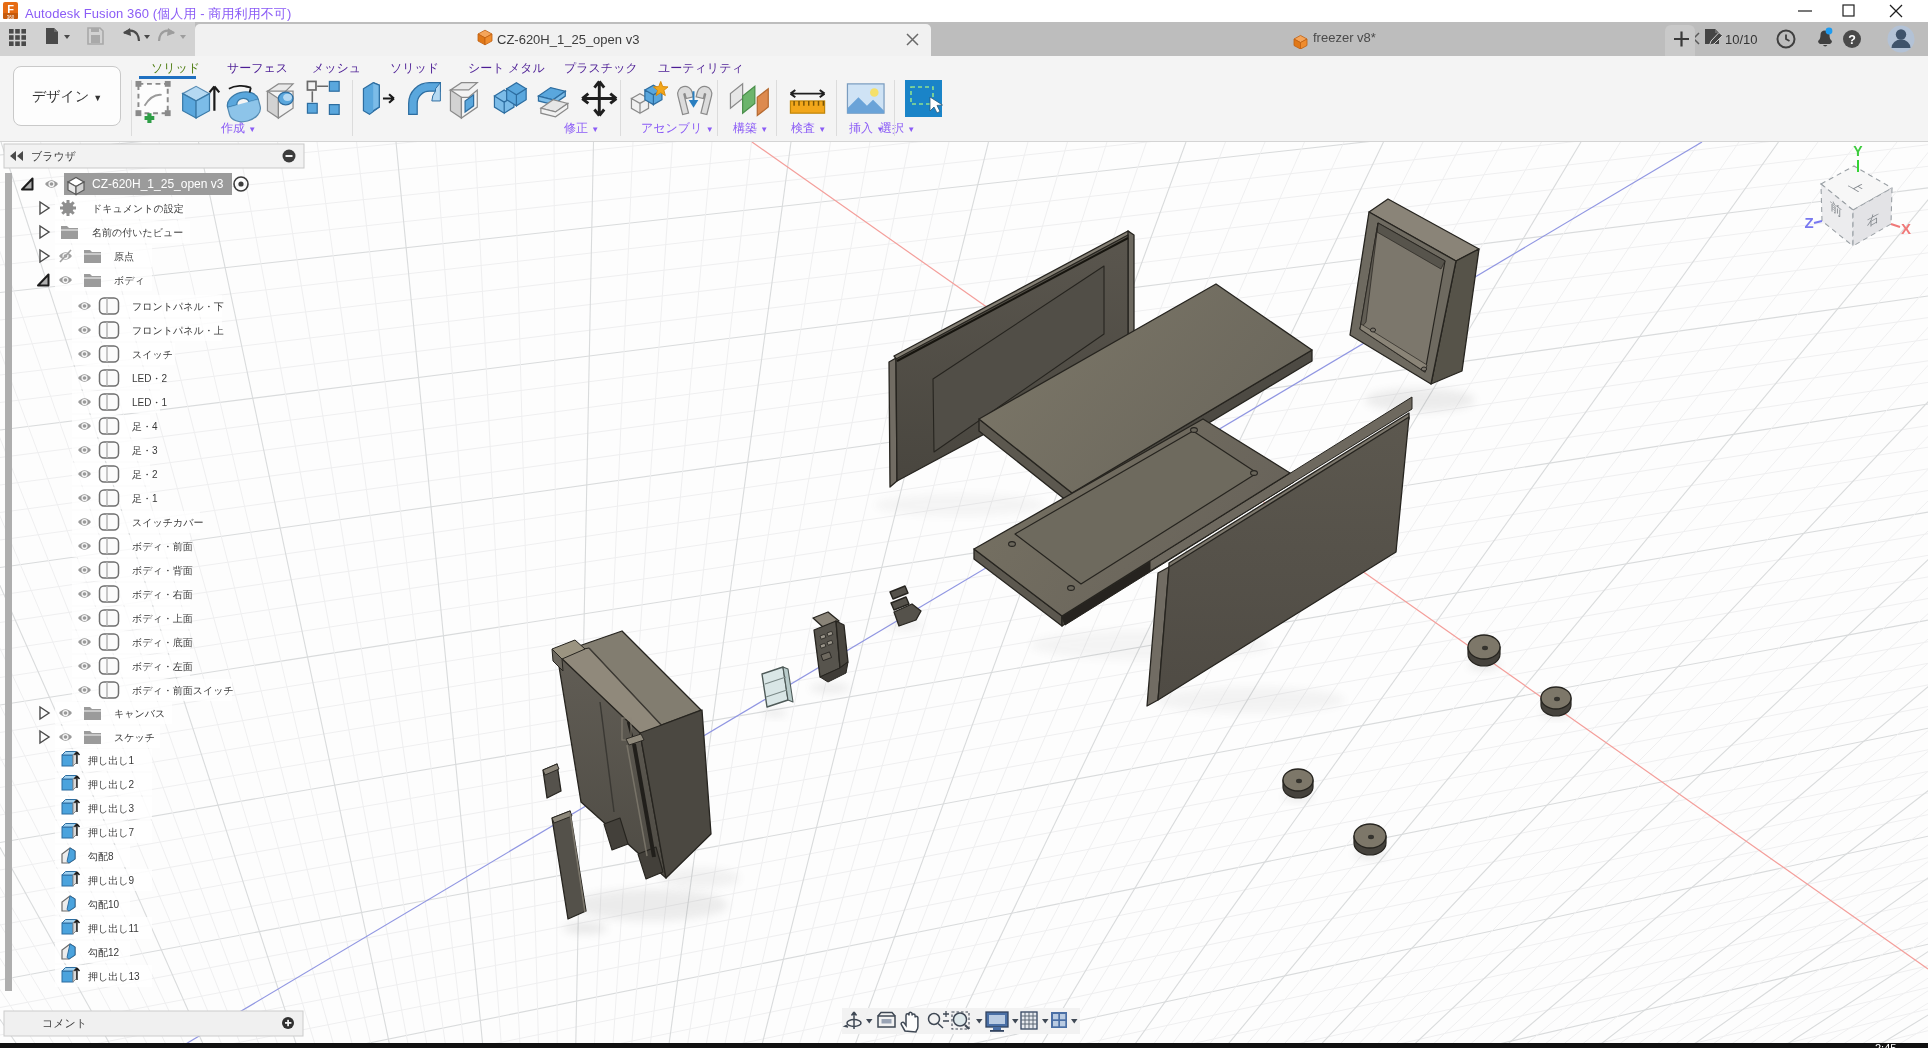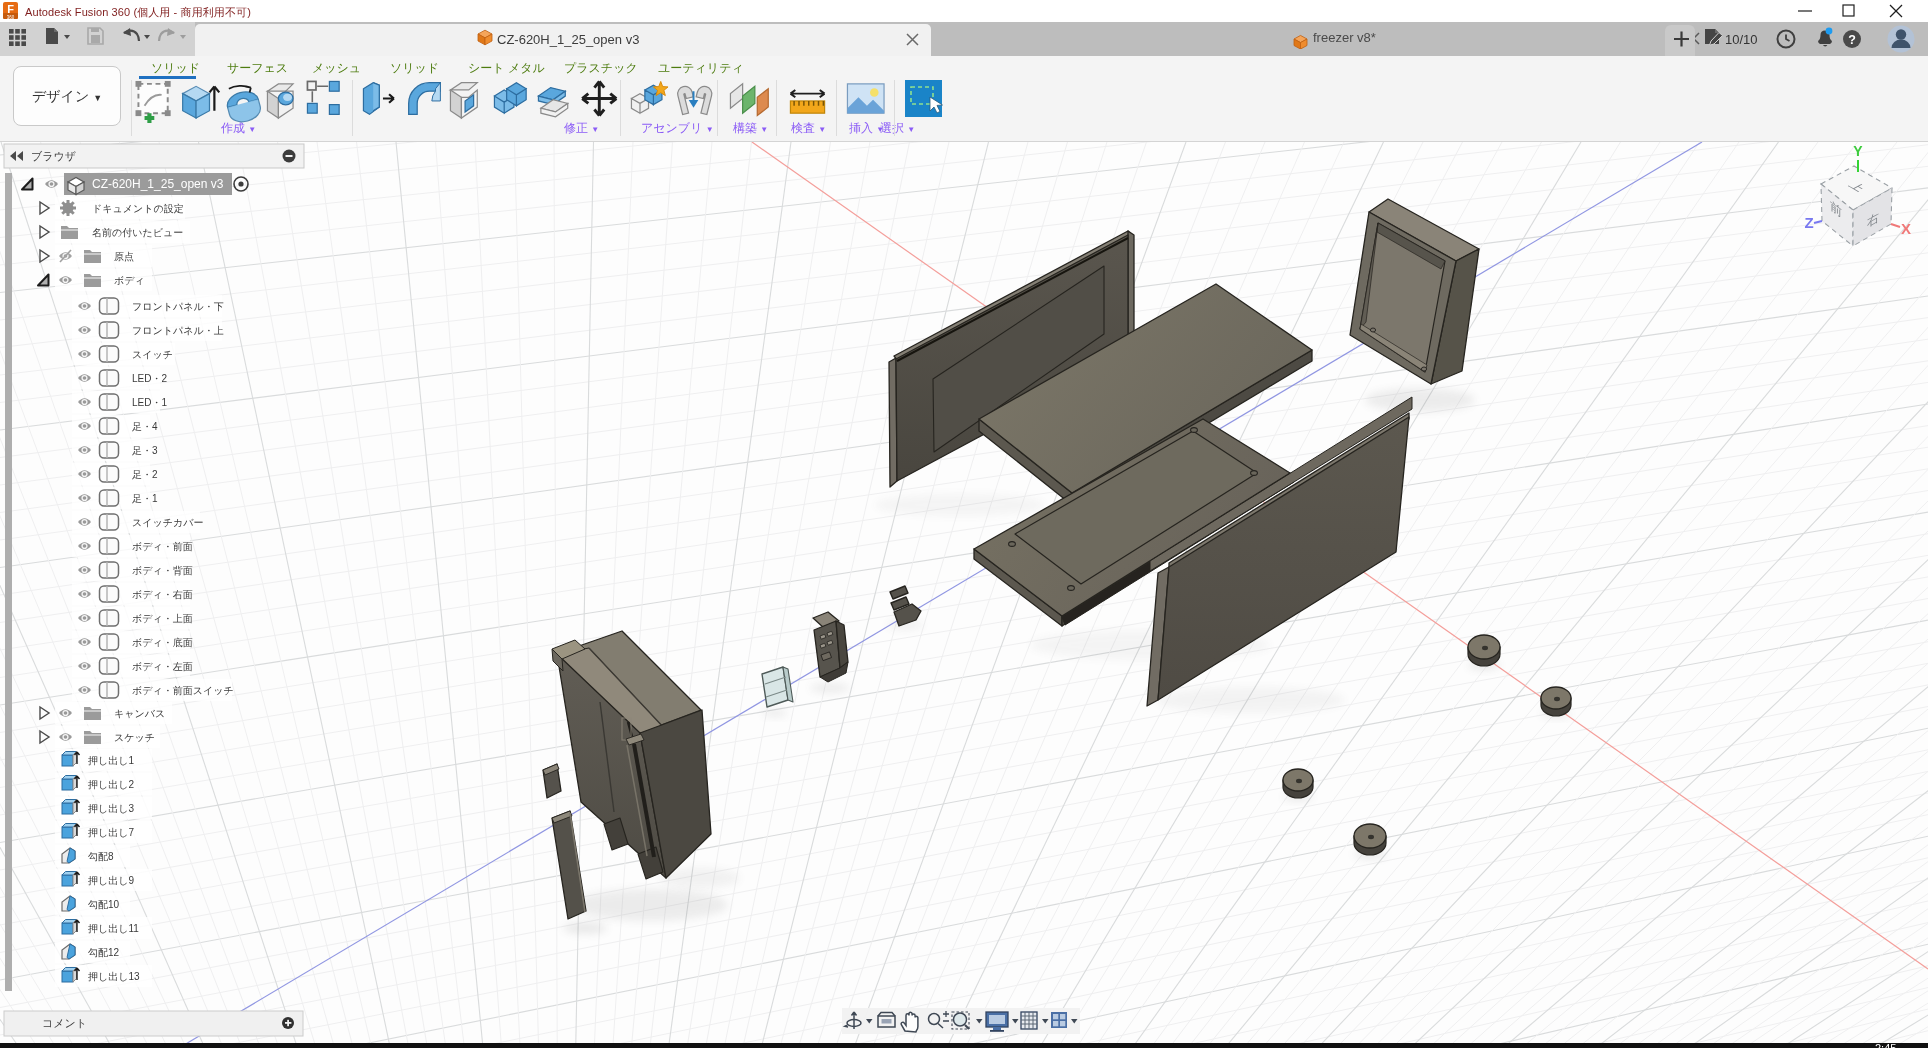--- a/index.html
+++ b/index.html
@@ -1,28 +1,28 @@
 <!DOCTYPE html>
 <html><head><meta charset="utf-8">
 <style>
 *{margin:0;padding:0;box-sizing:border-box}
 html,body{width:1928px;height:1048px;overflow:hidden;background:#fdfdfd;
  font-family:"Liberation Sans",sans-serif;}
 .abs{position:absolute}
 #titlebar{position:absolute;left:0;top:0;width:1928px;height:22px;background:#ffffff;}
-#titlebar .t{position:absolute;left:25px;top:5px;font-size:11px;color:#7f1d1d;letter-spacing:0.1px}
+#titlebar .t{position:absolute;left:25px;top:5px;font-size:13px;color:#8b5cf6;letter-spacing:0.1px}
 #qat{position:absolute;left:0;top:22px;width:1928px;height:34px;background:#d2d2d2;}
 #tabstrip{position:absolute;left:195px;top:22px;width:1733px;height:34px;background:#bdbdbd;}
 #activetab{position:absolute;left:195px;top:24px;width:736px;height:32px;background:#f1f1f1;border-radius:5px 5px 0 0;}
 #activetab .tt{position:absolute;left:302px;top:8px;font-size:13px;color:#3c3c3c}
 #tab2 .tt{position:absolute;left:339px;top:8px;font-size:13px;color:#4a4a4a}
 #plusbox{position:absolute;left:1665px;top:25px;width:30px;height:31px;background:#c9c9c9;border-radius:6px 6px 0 0;}
 #ribbon{position:absolute;left:0;top:56px;width:1928px;height:86px;background:#f4f4f4;border-bottom:1px solid #d4d4d4}
 #design{position:absolute;left:13px;top:10px;width:108px;height:60px;background:#fdfdfd;border:1px solid #c9c9c9;border-radius:8px;font-size:14px;color:#333;text-align:center;line-height:58px}
-.rtab{position:absolute;top:4px;font-size:12px;color:#4d7c0f;white-space:nowrap}
+.rtab{position:absolute;top:4px;font-size:12px;color:#4c1d95;white-space:nowrap}
 .rtab.act{color:#4d7c0f}
 .glabel{position:absolute;top:64px;font-size:12px;color:#8b5cf6;white-space:nowrap}
 .sep{position:absolute;top:24px;width:1px;height:56px;background:#dcdcdc}
 svg{display:block}
 #scene{position:absolute;left:0;top:0}
 </style></head><body>
 <div id="titlebar">
     <svg class="abs" style="left:3px;top:2px" width="15" height="17">
       <rect width="15" height="14" rx="2" fill="#e66b12"></rect>
       <rect y="11" width="15" height="6" rx="1" fill="#c55a0d"></rect>

